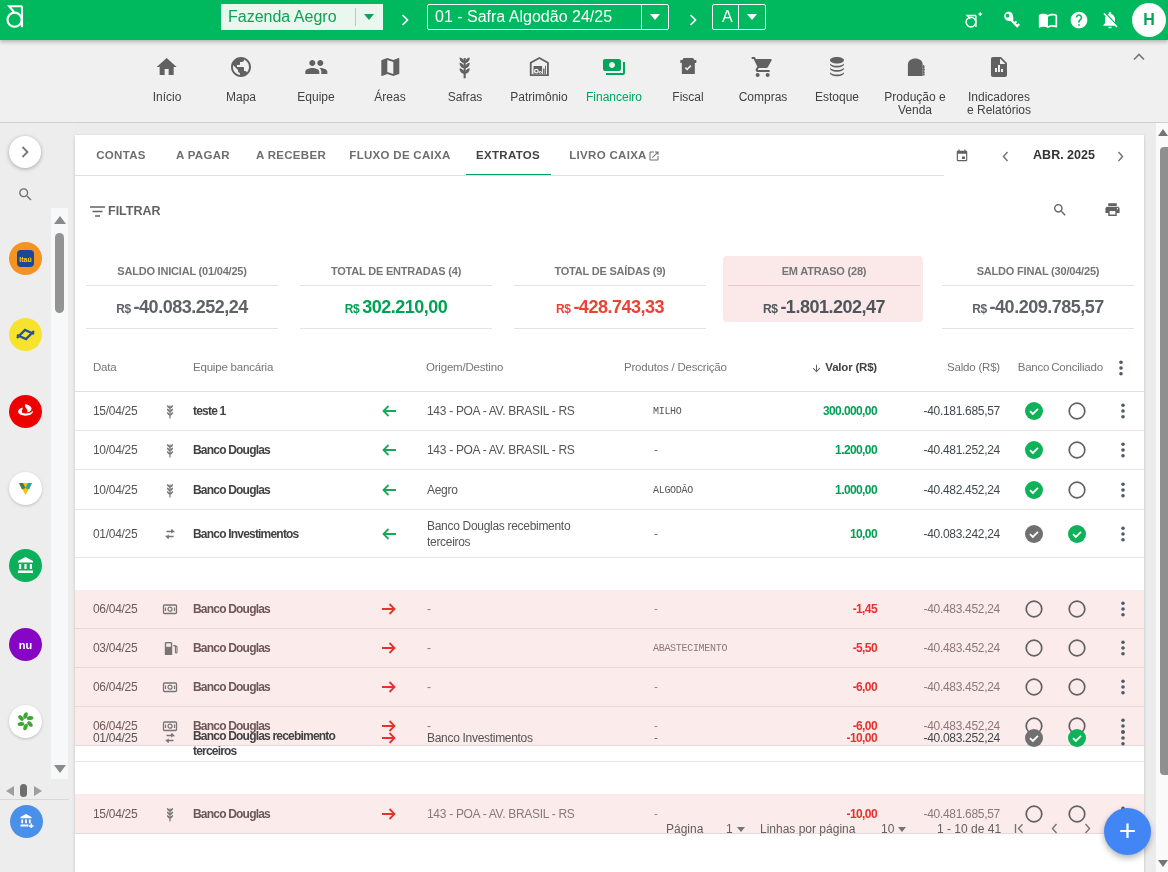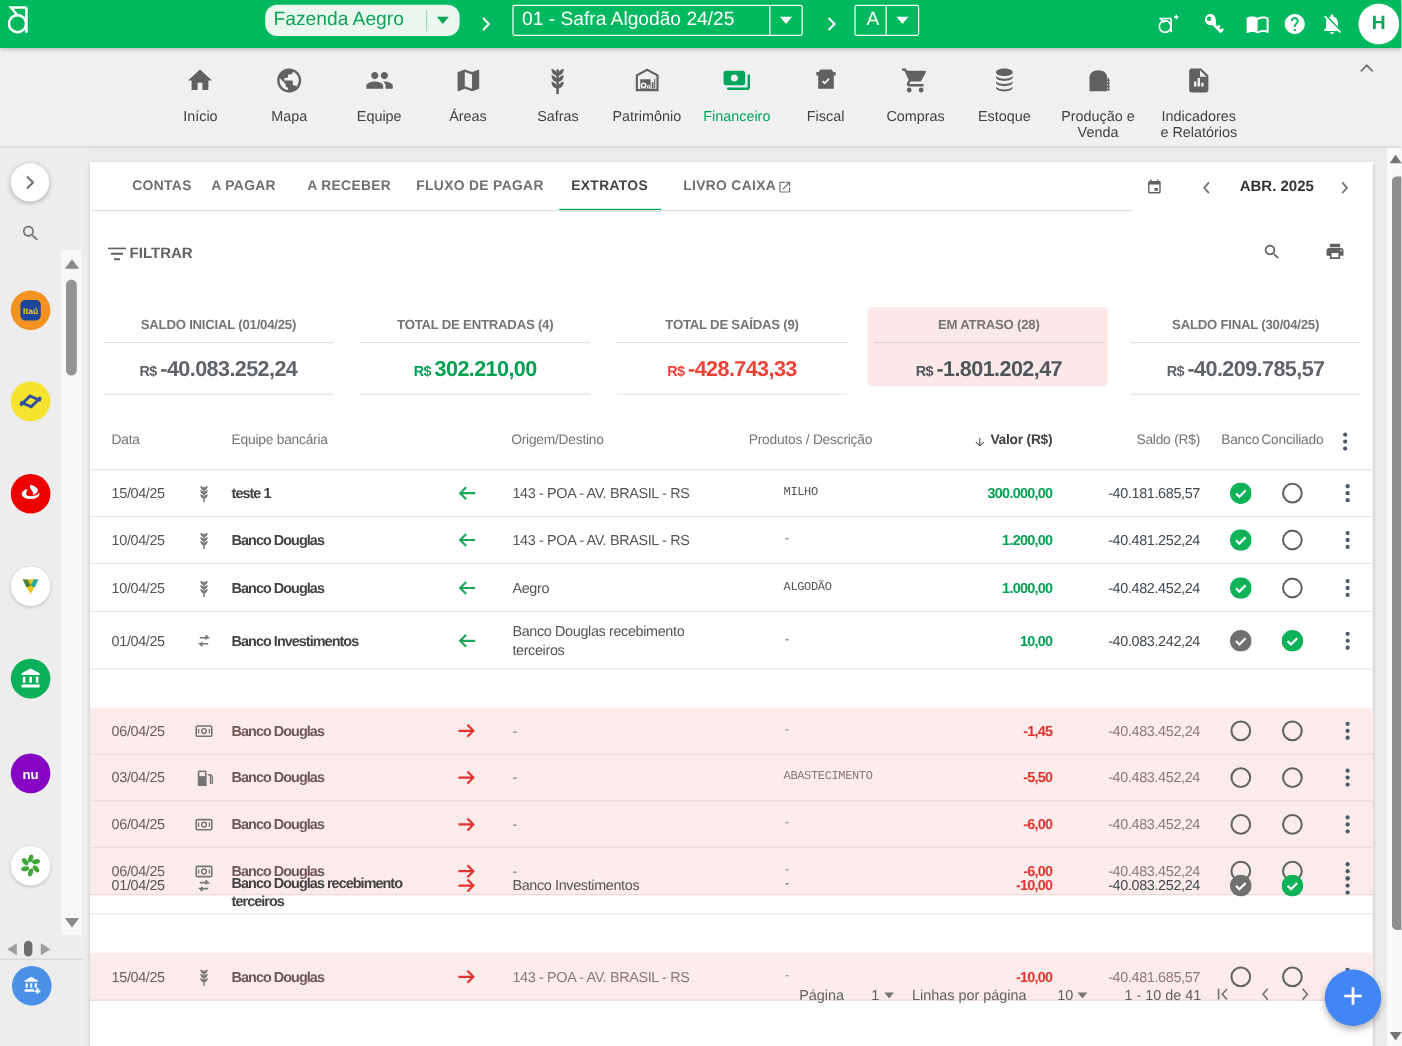--- a/index.html
+++ b/index.html
@@ -2,21 +2,21 @@
 <html><head>
 <meta charset="utf-8">
 <style>
 * { margin:0; padding:0; box-sizing:border-box; }
 html,body { width:1168px; height:872px; overflow:hidden; font-family:"Liberation Sans", sans-serif; background:#ececec; }
 #app { position:relative; width:1168px; height:872px; }
 .abs { position:absolute; }
 
 
 #topbar { left:0; top:0; width:1168px; height:40px; background:#00b95e; z-index:30; box-shadow:0 2px 4px rgba(0,0,0,.25); }
-#topbar .pill { position:absolute; left:221px; top:4px; width:162px; height:26px; background:#e9f7ee; border-radius:10px; display:flex; align-items:center; }
+#topbar .pill { position:absolute; left:221px; top:4px; width:162px; height:26px; background:#e9f7ee; border-radius:0; display:flex; align-items:center; }
 #topbar .pill .txt { color:#0ba457; font-size:16px; padding-left:7px; width:134px; }
 #topbar .pill .sep { width:1px; height:18px; background:#9fd9ba; }
 #topbar .tri-g { width:0; height:0; border-left:5px solid transparent; border-right:5px solid transparent; border-top:6px solid #0ba457; margin-left:8px; }
 .wbox { position:absolute; top:4px; height:26px; border:1px solid #fff; border-radius:2px; display:flex; align-items:center; color:#fff; }
 .wbox .sep { width:1px; height:100%; background:#fff; }
 .tri-w { width:0; height:0; border-left:5px solid transparent; border-right:5px solid transparent; border-top:6px solid #fff; margin:0 8px; }
 .topicon { position:absolute; top:10px; width:20px; height:20px; }
 #avatar { position:absolute; left:1132px; top:3px; width:34px; height:34px; border-radius:50%; background:#fff; color:#0ba457; font-weight:bold; font-size:16px; text-align:center; line-height:34px; }
 
 
@@ -296,24 +296,24 @@
     <div class="lb">Indicadores<br>e Relatórios</div>
   </div>
   <svg id="nav-collapse" style="position:absolute; right:23px; top:13px;" width="12" height="8" viewBox="0 0 12 8">
         <path d="M1 6.5 L6 1.5 L11 6.5" stroke="#757575" stroke-width="1.6" fill="none"></path>
       </svg>
 </div>
 
 <div id="card" class="abs">
 
   <div id="tabsrow">
-    <span class="tab" style="left:60px">CONTAS</span>
+    <span class="tab" style="left:46px">CONTAS</span>
     <span class="tab" style="left:128px">A PAGAR</span>
     <span class="tab" style="left:216px">A RECEBER</span>
-    <span class="tab" style="left:325px">FLUXO DE PAGAR</span>
+    <span class="tab" style="left:325px">FLUXO DE CAIXA</span>
     <span class="tab sel" style="left:433px">EXTRATOS</span>
     <span class="tab" style="left:533px">LIVRO CAIXA</span>
     <svg class="abs" style="left:573px; top:15px" width="12" height="12" viewBox="0 0 24 24" fill="#6e6e6e">
           <path d="M19 19H5V5h7V3H5c-1.11 0-2 .9-2 2v14c0 1.1.89 2 2 2h14c1.1 0 2-.9 2-2v-7h-2v7zM14 3v2h3.59l-9.83 9.83 1.41 1.41L19 6.41V10h2V3h-7z"></path>
         </svg>
     <div id="tab-underline"></div>
     <div id="tabs-border"></div>
     <svg class="abs" style="left:880px; top:14px" width="14" height="14" viewBox="0 0 24 24" fill="#616161">
           <path d="M19 3h-1V1h-2v2H8V1H6v2H5c-1.11 0-1.99.9-1.99 2L3 19c0 1.1.89 2 2 2h14c1.1 0 2-.9 2-2V5c0-1.1-.9-2-2-2zm0 16H5V8h14v11zM12 13 h5 v4 h-5 z"></path>
         </svg>

